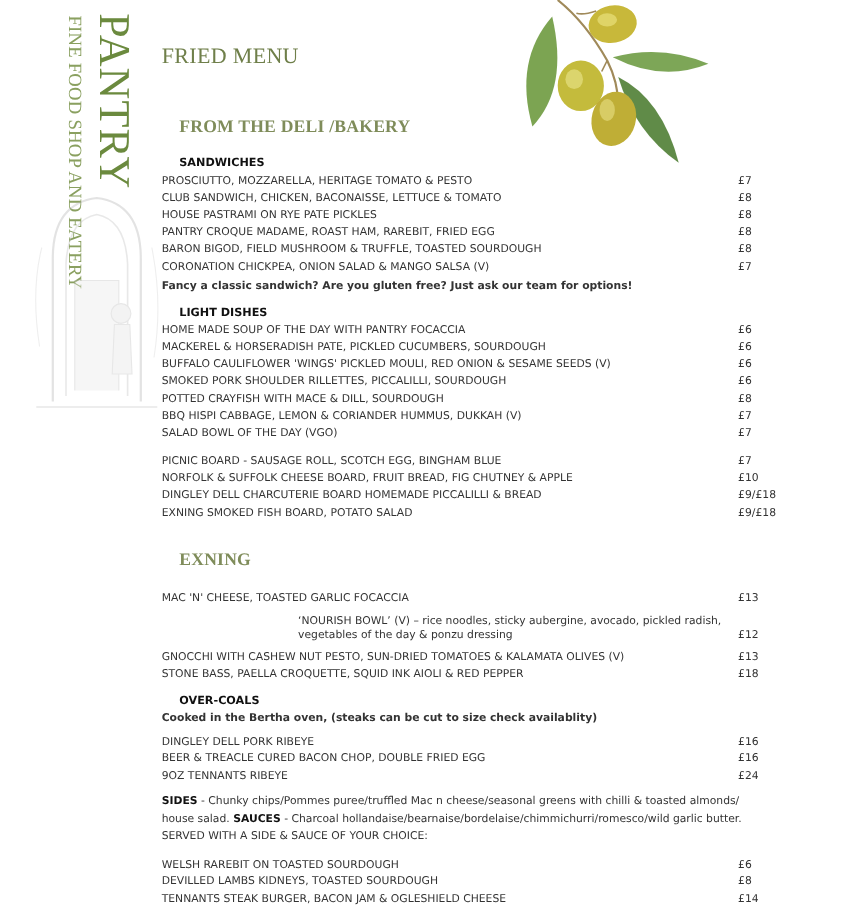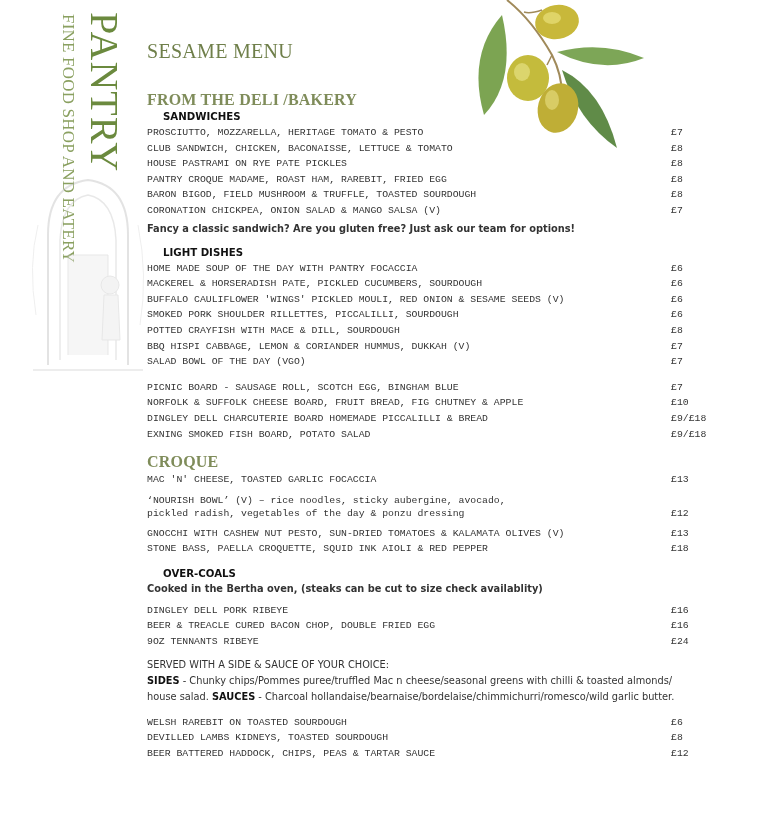--- a/index.html
+++ b/index.html
@@ -12,23 +12,23 @@
 
   
   .watermark { position: absolute; left: 28px; top: 165px; width: 120px; height: 210px; opacity: 0.35; }
 
   
   .olives { position: absolute; left: 462px; top: 0px; width: 200px; height: 150px; }
 
   .page-title { position: absolute; left: 147px; top: 40px; font-family: "Liberation Serif", "DejaVu Serif", serif; font-size: 20px; color: #6f7f4a; letter-spacing: 0.3px; }
 
   .menu { position: absolute; left: 147px; top: 90px; width: 560px; }
-  .section-title { font-family: "Liberation Serif", "DejaVu Serif", serif; font-size: 16px; color: #7f8c5a; letter-spacing: 0.2px; line-height: 20px; margin: 0; }
+  .section-title { font-family: "Liberation Serif", "DejaVu Serif", serif; font-size: 16px; color: #7f8c5a; letter-spacing: 0.2px; line-height: 20px; margin: 16px; }
   .sub-title { font-weight: bold; font-size: 10.2px; line-height: 14px; margin: 0 0 1px 16px; color: #111; }
-  .row { display: flex; justify-content: space-between; font-size: 9.8px; line-height: 15.6px; color: #333; font-family: Liberation Mono, monospace; }
+  .row { display: flex; justify-content: flex-end; font-size: 9.8px; line-height: 15.6px; color: #333; }
   .row .name { flex: 1; white-space: nowrap; }
   .row .price { width: 36px; text-align: left; }
   .row.multi .name { white-space: normal; line-height: 13px; }
   .row.multi { align-items: flex-end; line-height: 13px; margin: 6px 0; }
   .note { font-size: 9.8px; line-height: 14px; color: #333; margin: 3px 0 0 0; font-weight: bold; }
   .gap-s { height: 7px; }
   .gap-m { height: 10px; }
   .sides { font-size: 9.8px; line-height: 16px; color: #333; margin: 0; width: 545px; }
   .sides b { color: #111; }
 </style>
@@ -58,21 +58,21 @@
   <path d="M95 52 Q140 40 182 58 Q140 75 95 52 Z" fill="#6f9c45" opacity="0.9"></path>
   <path d="M100 70 Q140 90 155 148 Q115 120 100 70 Z" fill="#4f7e34" opacity="0.9"></path>
   <ellipse cx="95" cy="22" rx="22" ry="17" transform="rotate(-10 95 22)" fill="#c8b83a"></ellipse>
   <ellipse cx="90" cy="18" rx="9" ry="6" fill="#e8e07a" opacity="0.7"></ellipse>
   <ellipse cx="66" cy="78" rx="21" ry="23" fill="#c4bb3c"></ellipse>
   <ellipse cx="60" cy="72" rx="8" ry="9" fill="#e6e081" opacity="0.7"></ellipse>
   <ellipse cx="96" cy="108" rx="20" ry="25" transform="rotate(15 96 108)" fill="#bfae36"></ellipse>
   <ellipse cx="90" cy="100" rx="7" ry="10" fill="#e3d979" opacity="0.7"></ellipse>
 </svg>
 
-<div class="page-title">SESAME MENU</div>
+<div class="page-title">FRIED MENU</div>
 
 <div class="menu">
 
   <h2 class="section-title">FROM THE DELI /BAKERY</h2>
   <h3 class="sub-title">SANDWICHES</h3>
   <div>
     <div class="row">
         <span class="name">PROSCIUTTO, MOZZARELLA, HERITAGE TOMATO &amp; PESTO</span>
         <span class="price">£7</span>
       </div>
@@ -146,21 +146,21 @@
         <span class="name">DINGLEY DELL CHARCUTERIE BOARD HOMEMADE PICCALILLI &amp; BREAD</span>
         <span class="price">£9/£18</span>
       </div>
     <div class="row">
         <span class="name">EXNING SMOKED FISH BOARD, POTATO SALAD</span>
         <span class="price">£9/£18</span>
       </div>
   </div>
 
   <div class="gap-m"></div>
-  <h2 class="section-title">CROQUE</h2>
+  <h2 class="section-title">EXNING</h2>
   <div>
     <div class="row">
         <span class="name">MAC 'N' CHEESE, TOASTED GARLIC FOCACCIA</span>
         <span class="price">£13</span>
       </div>
     <div class="row multi">
         <span class="name" style="max-width:400px">‘NOURISH BOWL’ (V) – rice noodles, sticky aubergine, avocado, pickled radish, vegetables of the day &amp; ponzu dressing</span>
         <span class="price">£12</span>
       </div>
     <div class="row">
@@ -185,31 +185,35 @@
     <div class="row">
         <span class="name">BEER &amp; TREACLE CURED BACON CHOP, DOUBLE FRIED EGG</span>
         <span class="price">£16</span>
       </div>
     <div class="row">
         <span class="name">9OZ TENNANTS RIBEYE</span>
         <span class="price">£24</span>
       </div>
   </div>
   <div class="gap-s"></div>
+  <p class="sides"><b>SIDES</b><span> - Chunky chips/Pommes puree/truffled Mac n cheese/seasonal greens with chilli &amp; toasted almonds/ house salad. </span><b>SAUCES</b><span> - Charcoal hollandaise/bearnaise/bordelaise/chimmichurri/romesco/wild garlic butter.</span></p>
   <p class="sides">SERVED WITH A SIDE &amp; SAUCE OF YOUR CHOICE:</p>
-  <p class="sides"><b>SIDES</b><span> - Chunky chips/Pommes puree/truffled Mac n cheese/seasonal greens with chilli &amp; toasted almonds/ house salad. </span><b>SAUCES</b><span> - Charcoal hollandaise/bearnaise/bordelaise/chimmichurri/romesco/wild garlic butter.</span></p>
 
   <div class="gap-m"></div>
   <div>
     <div class="row">
         <span class="name">WELSH RAREBIT ON TOASTED SOURDOUGH</span>
         <span class="price">£6</span>
       </div>
     <div class="row">
         <span class="name">DEVILLED LAMBS KIDNEYS, TOASTED SOURDOUGH</span>
         <span class="price">£8</span>
+      </div>
+    <div class="row">
+        <span class="name">TENNANTS STEAK BURGER, BACON JAM &amp; OGLESHIELD CHEESE</span>
+        <span class="price">£14</span>
       </div>
     <div class="row">
         <span class="name">BEER BATTERED HADDOCK, CHIPS, PEAS &amp; TARTAR SAUCE</span>
         <span class="price">£12</span>
       </div>
   </div>
 </div>
 
 </body></html>

